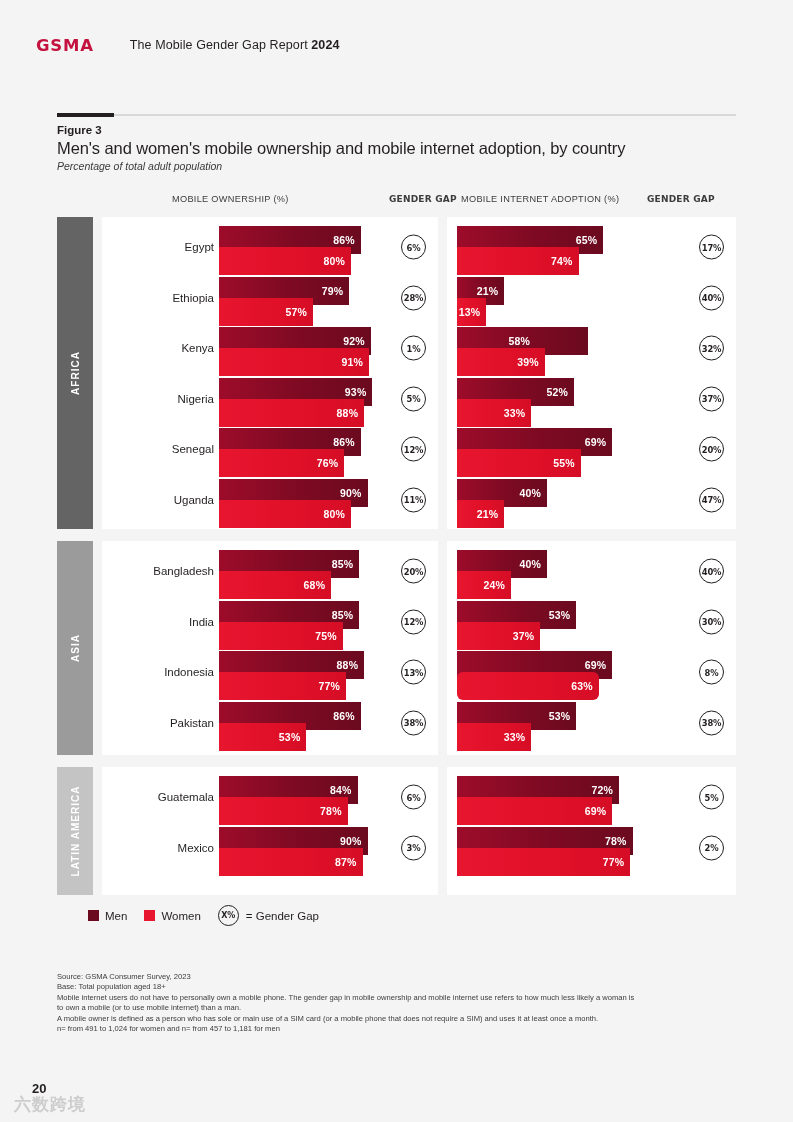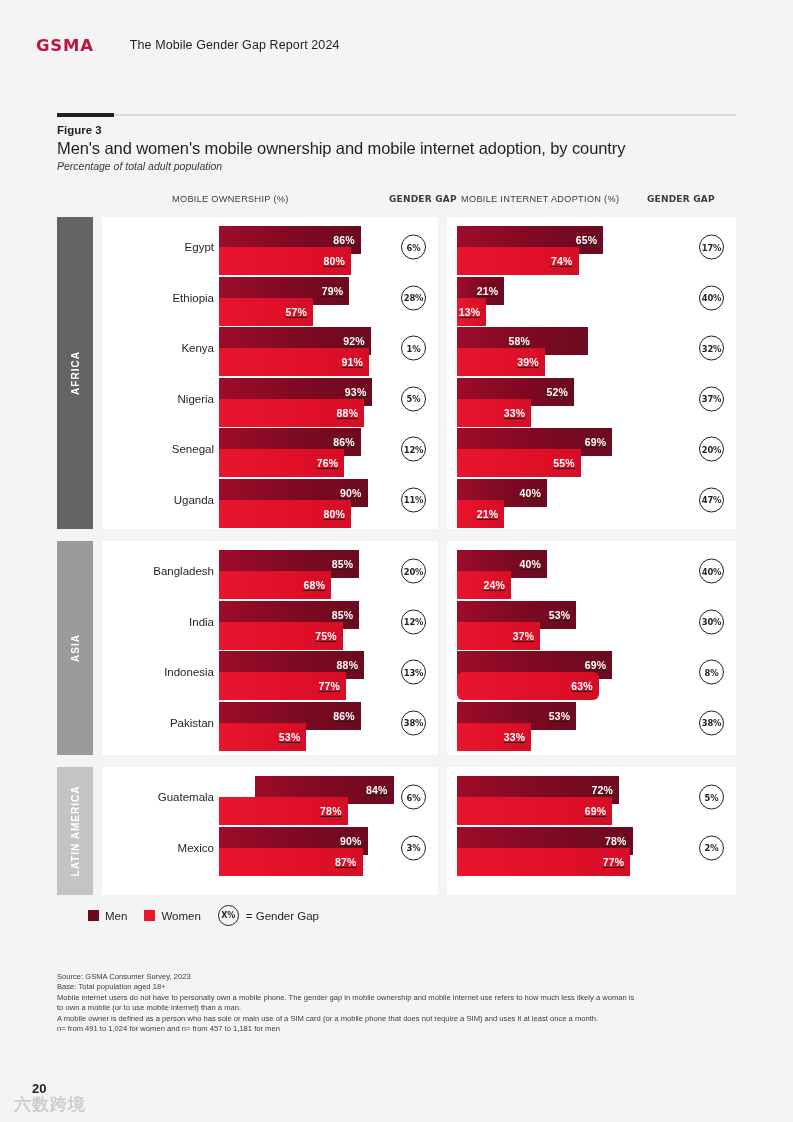--- a/index.html
+++ b/index.html
@@ -32,21 +32,21 @@
     letter-spacing: 0.8px;
     color: #c4123f;
     font-family: "DejaVu Sans", sans-serif;
   }
   .header-title {
     margin-left: 36px;
     font-size: 12.5px;
     color: #231f20;
     letter-spacing: 0.1px;
   }
-  .header-title b { font-weight: normal; }
+  .header-title b { font-weight: bold; }
 
   
   .figure-rule-wrap {
     position: absolute;
     left: 57px;
     right: 57px;
     top: 113px;
     height: 4px;
   }
   .figure-rule-light {
@@ -178,21 +178,20 @@
   }
   .bar {
     position: absolute;
     left: 0;
     height: 28px;
     display: flex;
     align-items: center;
     justify-content: flex-end;
     box-sizing: border-box;
     padding-right: 6px;
-    text-decoration: underline;
   }
   .bar-men {
     top: 0;
     background: linear-gradient(to right, #9d0c2a 0%, #7d0a22 55%, #6b0a1f 100%);
   }
   .bar-women {
     top: 21px;
     background: linear-gradient(to right, #e8152f 0%, #e01028 60%, #d60d26 100%);
   }
   .bar-value {
@@ -612,21 +611,21 @@
     </div>
     <div class="region region-latam">
       <div class="region-tab" style="background: rgb(196, 196, 196);">
         <div class="region-tab-label">LATIN AMERICA</div>
       </div>
       <div class="panels">
         <div class="panel panel-own">
           <div class="row" style="top: 8px;">
             <div class="row-label">Guatemala</div>
             <div class="bars">
-              <div class="bar bar-men" style="width: 84%; margin-left: 36px;">
+              <div class="bar bar-men" style="width: 84%;">
                 <span class="bar-value">84%</span>
               </div>
               <div class="bar bar-women" style="width: 78%;">
                 <span class="bar-value">78%</span>
               </div>
             </div>
             <div class="gap-circle">
               <span>6%</span>
             </div>
           </div>

